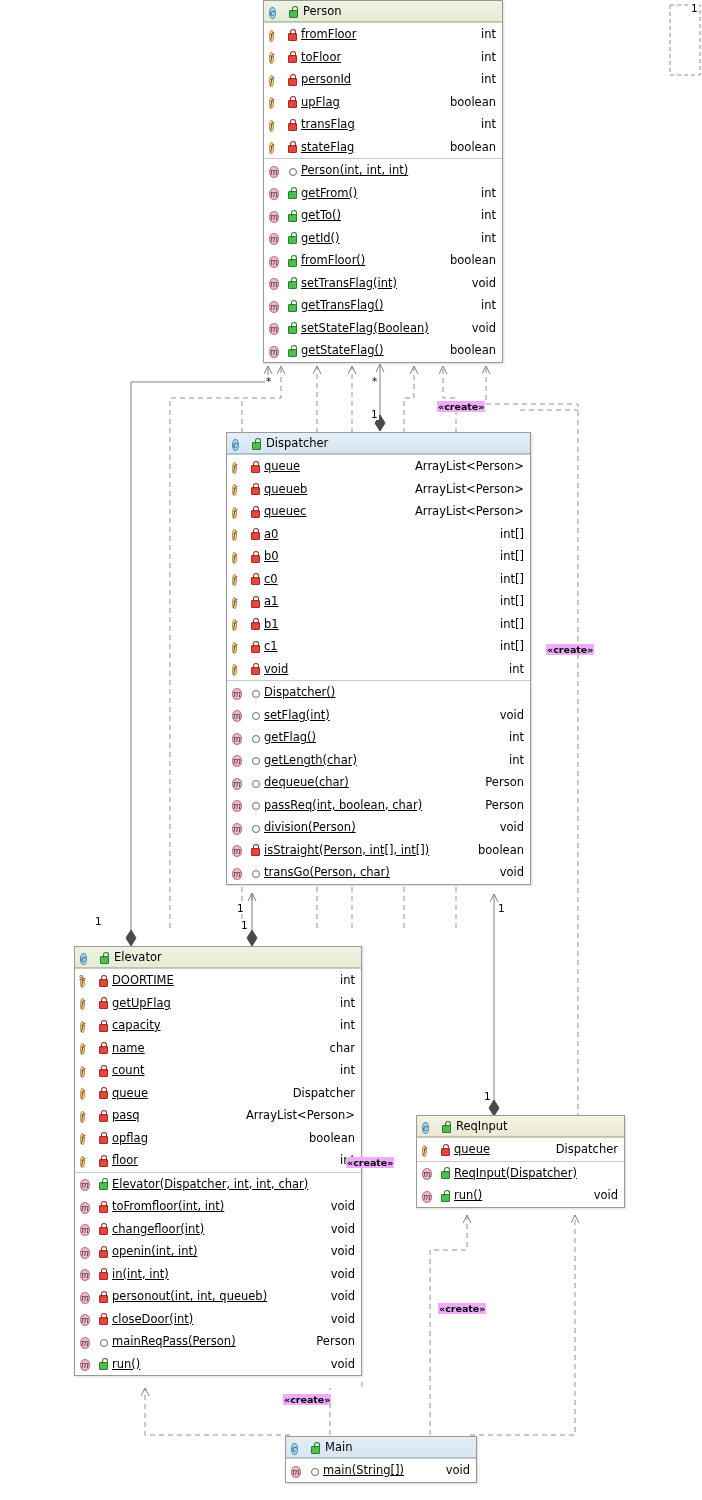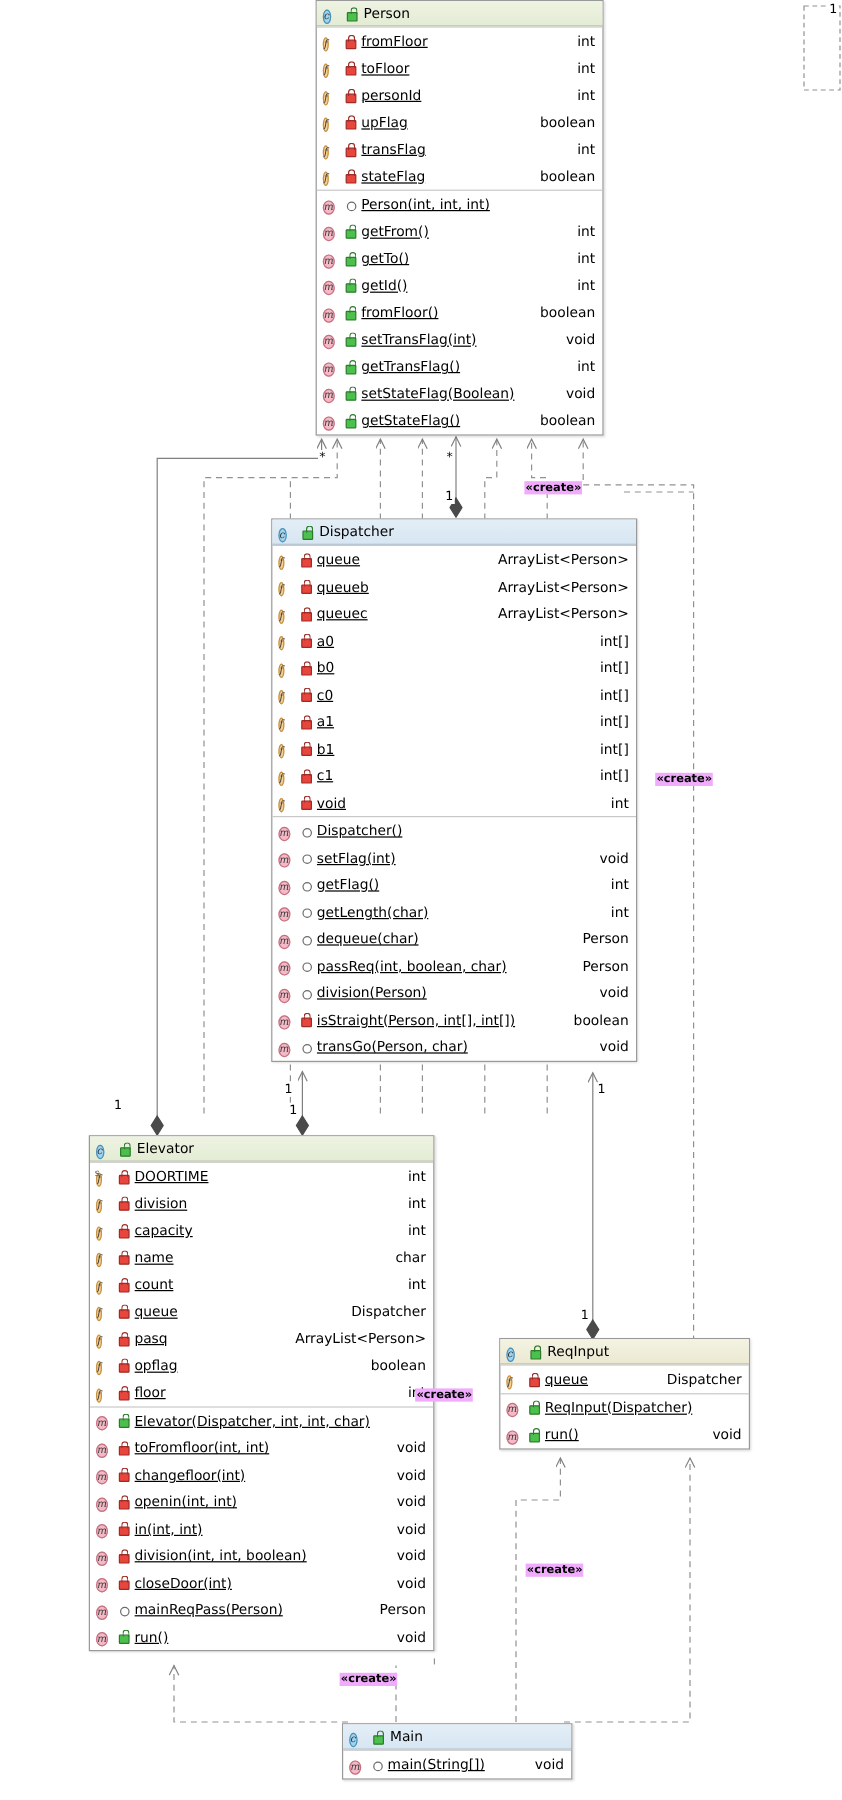--- a/index.html
+++ b/index.html
@@ -474,21 +474,21 @@
     <div class="section">
       <div class="row">
         <span class="ic"><span class="badge badge-f">f</span><span class="static-mark">s</span></span>
         <span class="vis lock-priv"></span>
         <span class="name">DOORTIME</span>
         <span class="type">int</span>
       </div>
       <div class="row">
         <span class="ic"><span class="badge badge-f">f</span></span>
         <span class="vis lock-priv"></span>
-        <span class="name">division</span>
+        <span class="name">getUpFlag</span>
         <span class="type">int</span>
       </div>
       <div class="row">
         <span class="ic"><span class="badge badge-f">f</span></span>
         <span class="vis lock-priv"></span>
         <span class="name">capacity</span>
         <span class="type">int</span>
       </div>
       <div class="row">
         <span class="ic"><span class="badge badge-f">f</span></span>
@@ -555,21 +555,21 @@
       </div>
       <div class="row">
         <span class="ic"><span class="badge badge-m">m</span></span>
         <span class="vis lock-priv"></span>
         <span class="name">in(int, int)</span>
         <span class="type">void</span>
       </div>
       <div class="row">
         <span class="ic"><span class="badge badge-m">m</span></span>
         <span class="vis lock-priv"></span>
-        <span class="name">division(int, int, boolean)</span>
+        <span class="name">personout(int, int, queueb)</span>
         <span class="type">void</span>
       </div>
       <div class="row">
         <span class="ic"><span class="badge badge-m">m</span></span>
         <span class="vis lock-priv"></span>
         <span class="name">closeDoor(int)</span>
         <span class="type">void</span>
       </div>
       <div class="row">
         <span class="ic"><span class="badge badge-m">m</span></span>

